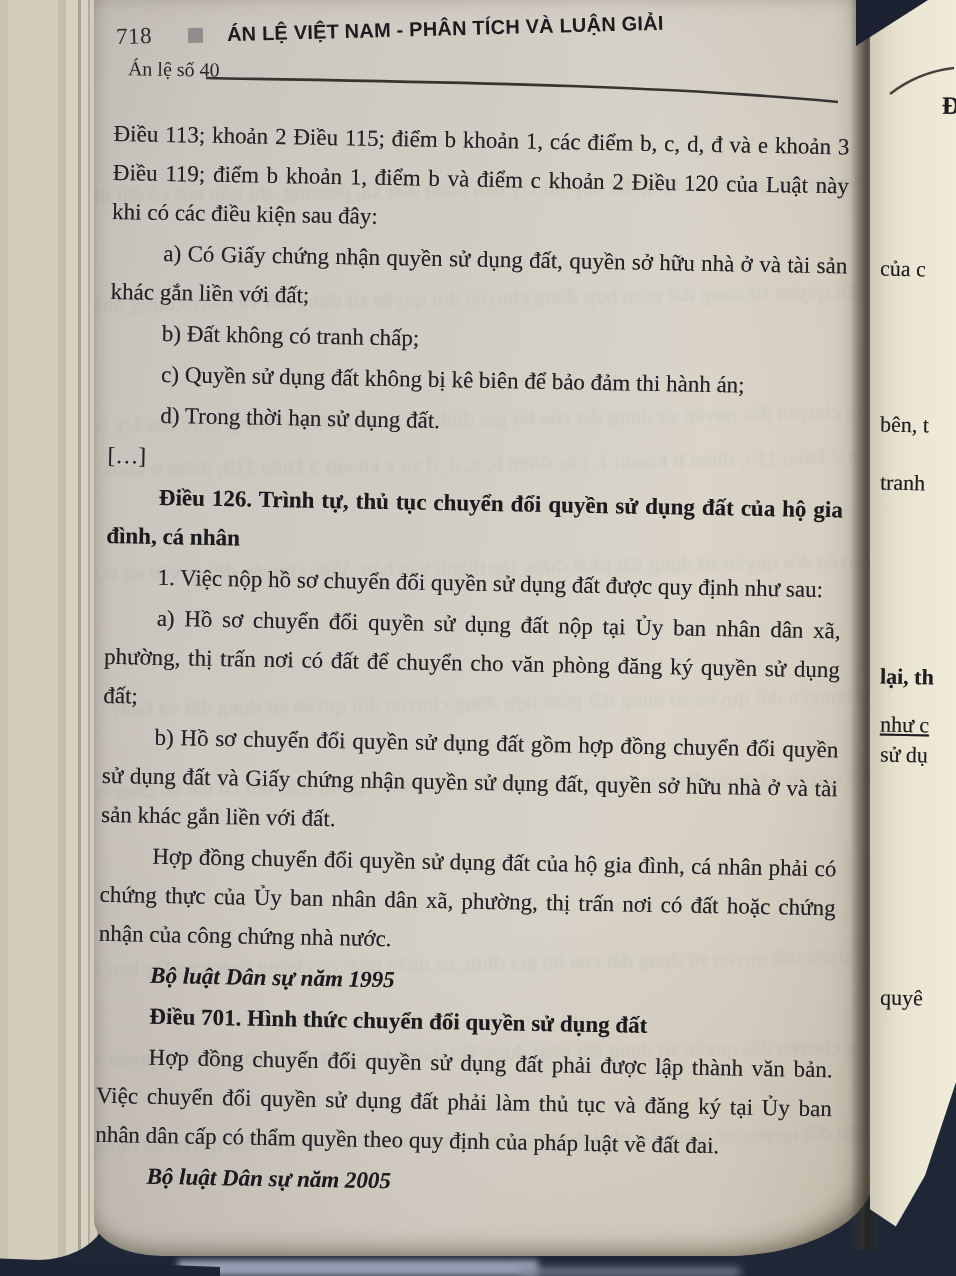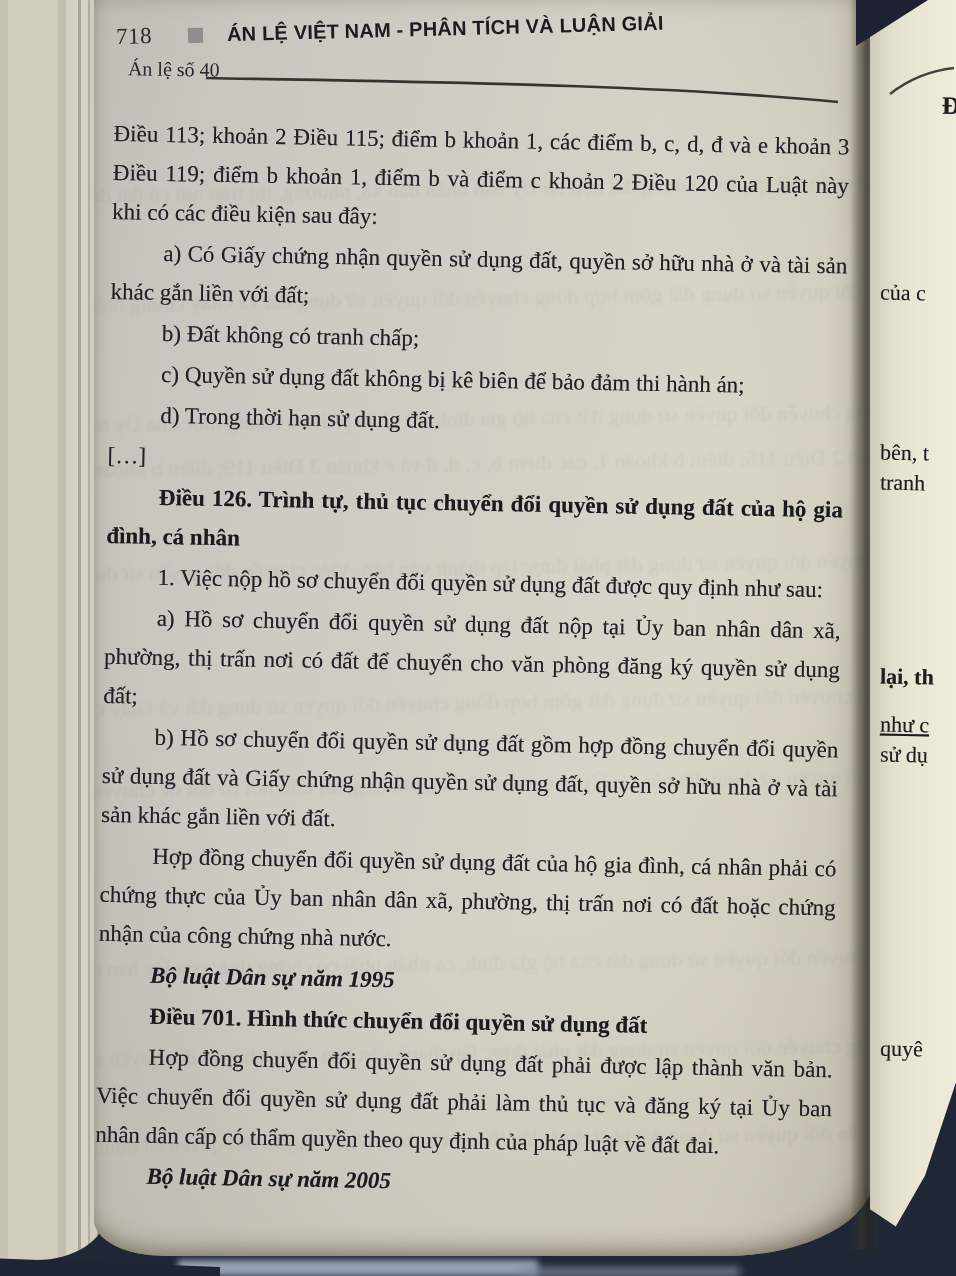--- a/index.html
+++ b/index.html
@@ -165,22 +165,22 @@
     <p class="ind">b) Hồ sơ chuyển đổi quyền sử dụng đất gồm hợp đồng chuyển đổi quyền sử dụng đất và Giấy chứng nhận quyền sử dụng đất, quyền sở hữu nhà ở và tài sản khác gắn liền với đất.</p>
     <p class="ind">Hợp đồng chuyển đổi quyền sử dụng đất của hộ gia đình, cá nhân phải có chứng thực của Ủy ban nhân dân xã, phường, thị trấn nơi có đất hoặc chứng nhận của công chứng nhà nước.</p>
     <p class="ind bi">Bộ luật Dân sự năm 1995</p>
     <p class="ind b">Điều 701. Hình thức chuyển đổi quyền sử dụng đất</p>
     <p class="ind">Hợp đồng chuyển đổi quyền sử dụng đất phải được lập thành văn bản. Việc chuyển đổi quyền sử dụng đất phải làm thủ tục và đăng ký tại Ủy ban nhân dân cấp có thẩm quyền theo quy định của pháp luật về đất đai.</p>
     <p class="ind bi">Bộ luật Dân sự năm 2005</p>
   </div>
 
   <div class="frag-layer">
     <span class="frag-b" style="top:92px;left:68px;font-size:25px;">Đ</span>
-    <span style="top:280px;">của c</span>
-    <span style="top:440px;">bên, t</span>
+    <span style="top:256px;">của c</span>
+    <span style="top:412px;">bên, t</span>
     <span style="top:470px;">tranh</span>
     <span class="frag-b" style="top:664px;">lại, th</span>
     <span style="top:712px;text-decoration:underline;">như c</span>
     <span style="top:742px;">sử dụ</span>
-    <span style="top:1036px;">quyê</span>
+    <span style="top:985px;">quyê</span>
   </div>
 
 </div>
 
 </body></html>

